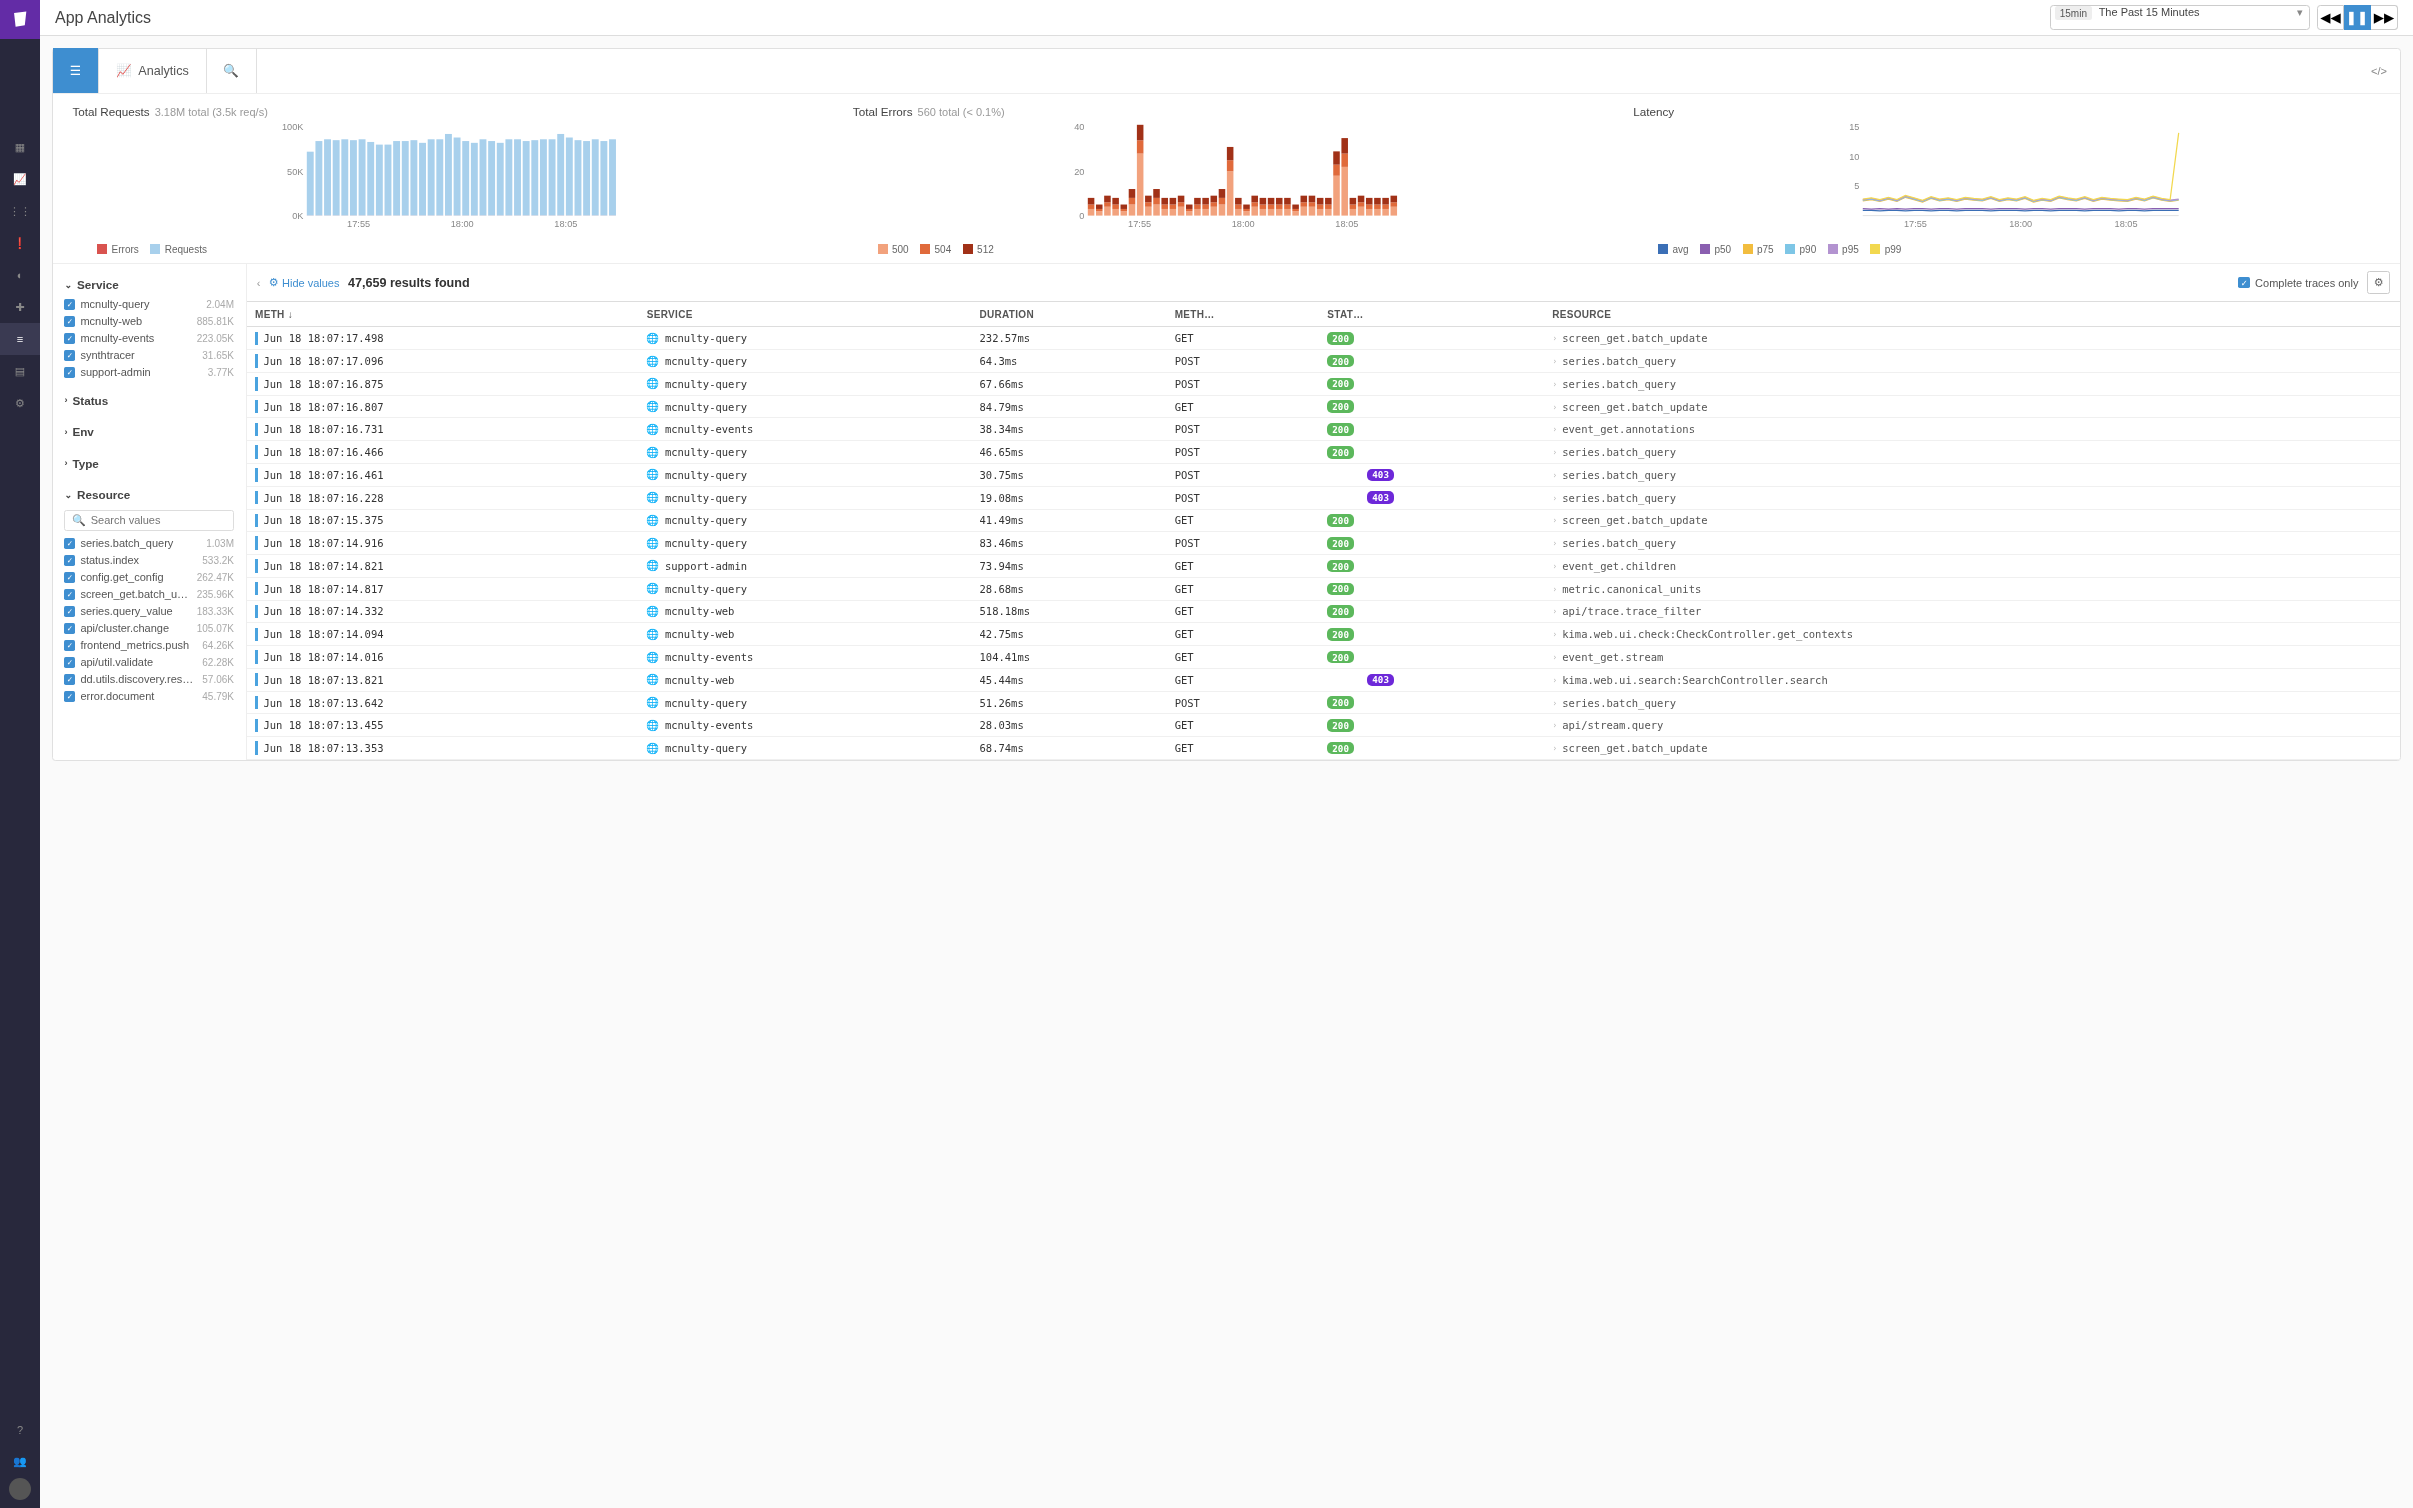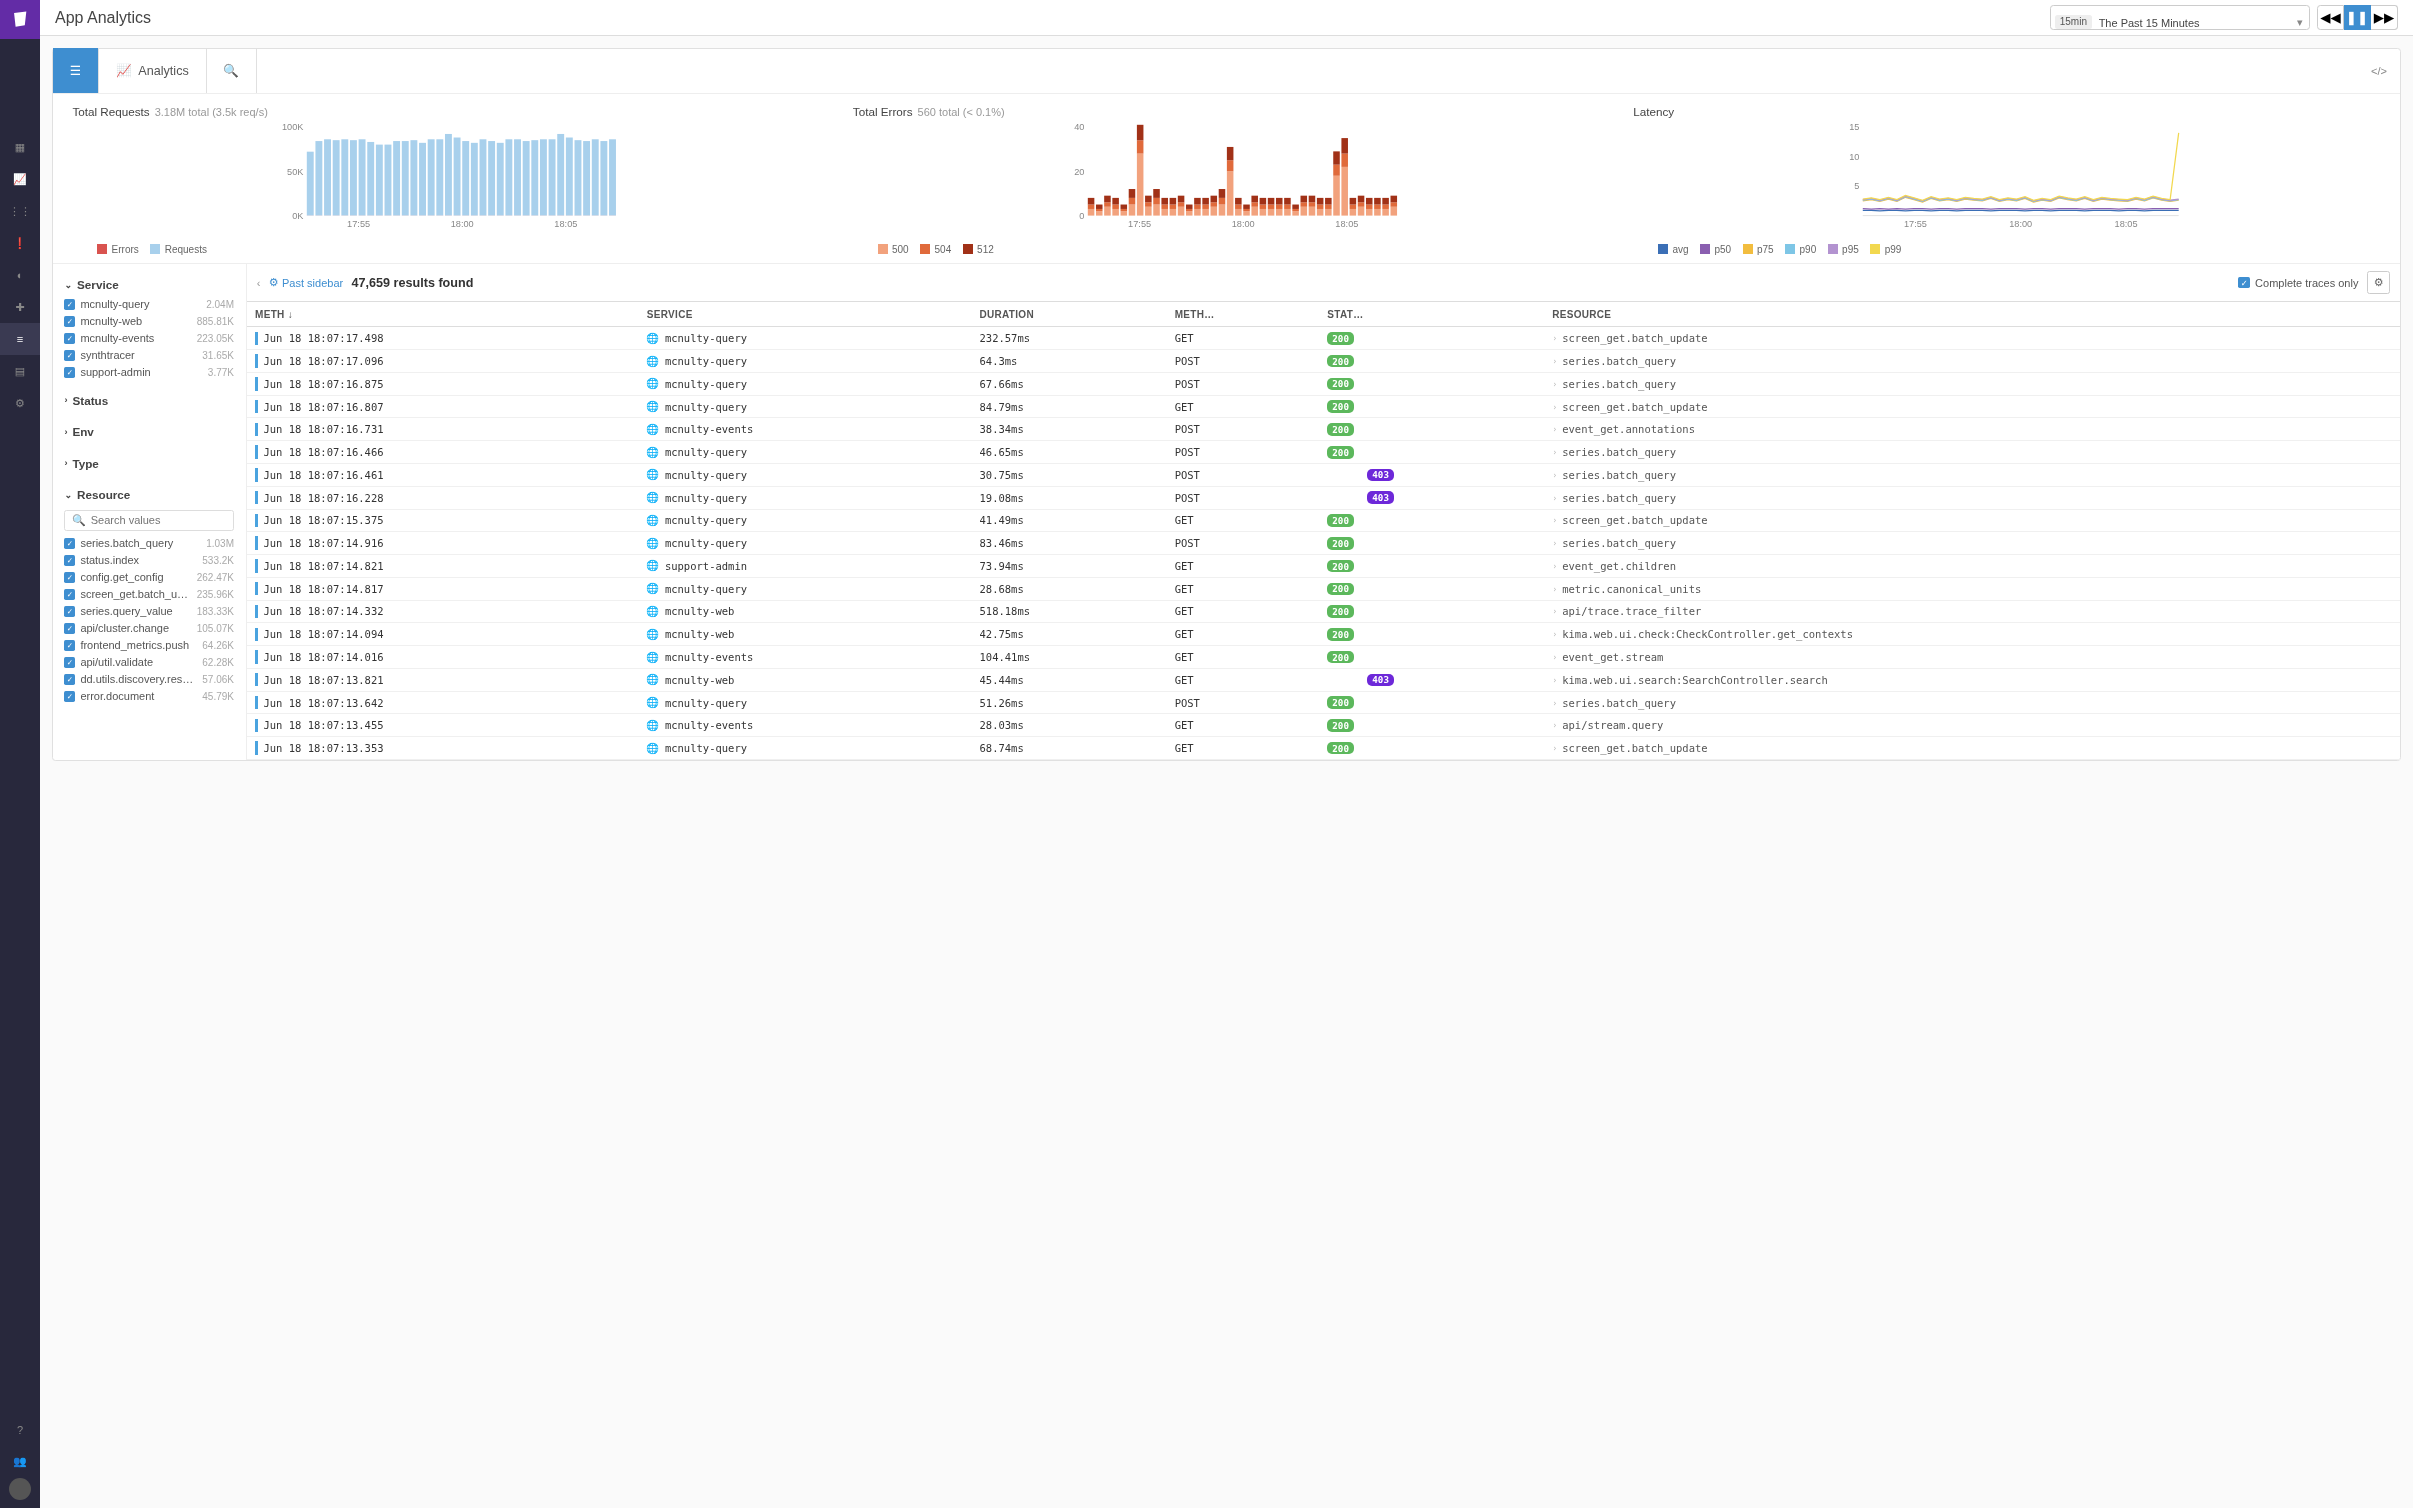--- a/index.html
+++ b/index.html
@@ -7,21 +7,21 @@
 .app { display:flex; height:100vh; width:100vw; }
 .leftnav { width:40px; background:#28283c; display:flex; flex-direction:column; align-items:center; padding-top:0; }
 .leftnav .logo { width:40px; height:39px; background:#632ca6; display:flex; align-items:center; justify-content:center; color:#fff; font-size:17px; }
 .leftnav .nav-icon { width:40px; height:32px; display:flex; align-items:center; justify-content:center; color:#888; }
 .leftnav .nav-icon.active { background:#3a3a52; color:#fff; }
 .leftnav .spacer { flex:1; }
 .leftnav .bottom { display:flex; flex-direction:column; align-items:center; padding-bottom:8.4px; }
 .main { flex:1; display:flex; flex-direction:column; overflow:hidden; }
 .topbar { height:36px; border-bottom:0.8px solid #ddd; display:flex; align-items:center; padding:0 15px; }
 .topbar .title { font-size:16px; font-weight:400; color:#444; flex:1; }
-.timerange { display:flex; align-items:flex-end; border:0.8px solid #ccc; border-radius:3.4px; height:25px; padding:0 6.7px 0 3.4px; min-width:260px; background:#fff; cursor:pointer; }
+.timerange { display:flex; align-items:flex-start; border:0.8px solid #ccc; border-radius:3.4px; height:25px; padding:0 6.7px 0 3.4px; min-width:260px; background:#fff; cursor:pointer; }
 .timerange .badge { background:#eee; padding:1.7px 5px; border-radius:2.5px; font-size:10px; color:#555; margin-right:6.7px; }
 .timerange .label { flex:1; color:#444; }
 .timerange .caret { color:#888; }
 .playctrl { display:flex; margin-left:6.7px; }
 .playctrl button { width:27px; height:25px; border:0.8px solid #ccc; background:#fff; display:flex; align-items:center; justify-content:center; cursor:pointer; }
 .playctrl button:first-child { border-radius:3.4px 0 0 3.4px; }
 .playctrl button:last-child { border-radius:0 3.4px 3.4px 0; border-left:none; }
 .playctrl button.active { background:#3e8ed0; color:#fff; border-color:#3e8ed0; }
 .playctrl button:nth-child(2) { border-left:none; }
 .playctrl button:nth-child(3) { border-left:none; }
@@ -481,21 +481,21 @@
                   <span class="name">error.document</span>
                   <span class="count">45.79K</span>
                 </div>
   </div>
             </div>
           <div class="results">
             <div class="results-head">
               <span style="color:#999;cursor:pointer;">‹</span>
               <span class="hide">
                 <span>⚙</span>
-                <span>Past sidebar</span>
+                <span>Hide values</span>
               </span>
               <span class="count">47,659 results found</span>
               <span class="spacer"></span>
               <label class="complete">
                 <span class="cb">✓</span>
                 <span>Complete traces only</span>
               </label>
               <span class="gear">⚙</span>
             </div>
             <table class="traces">

